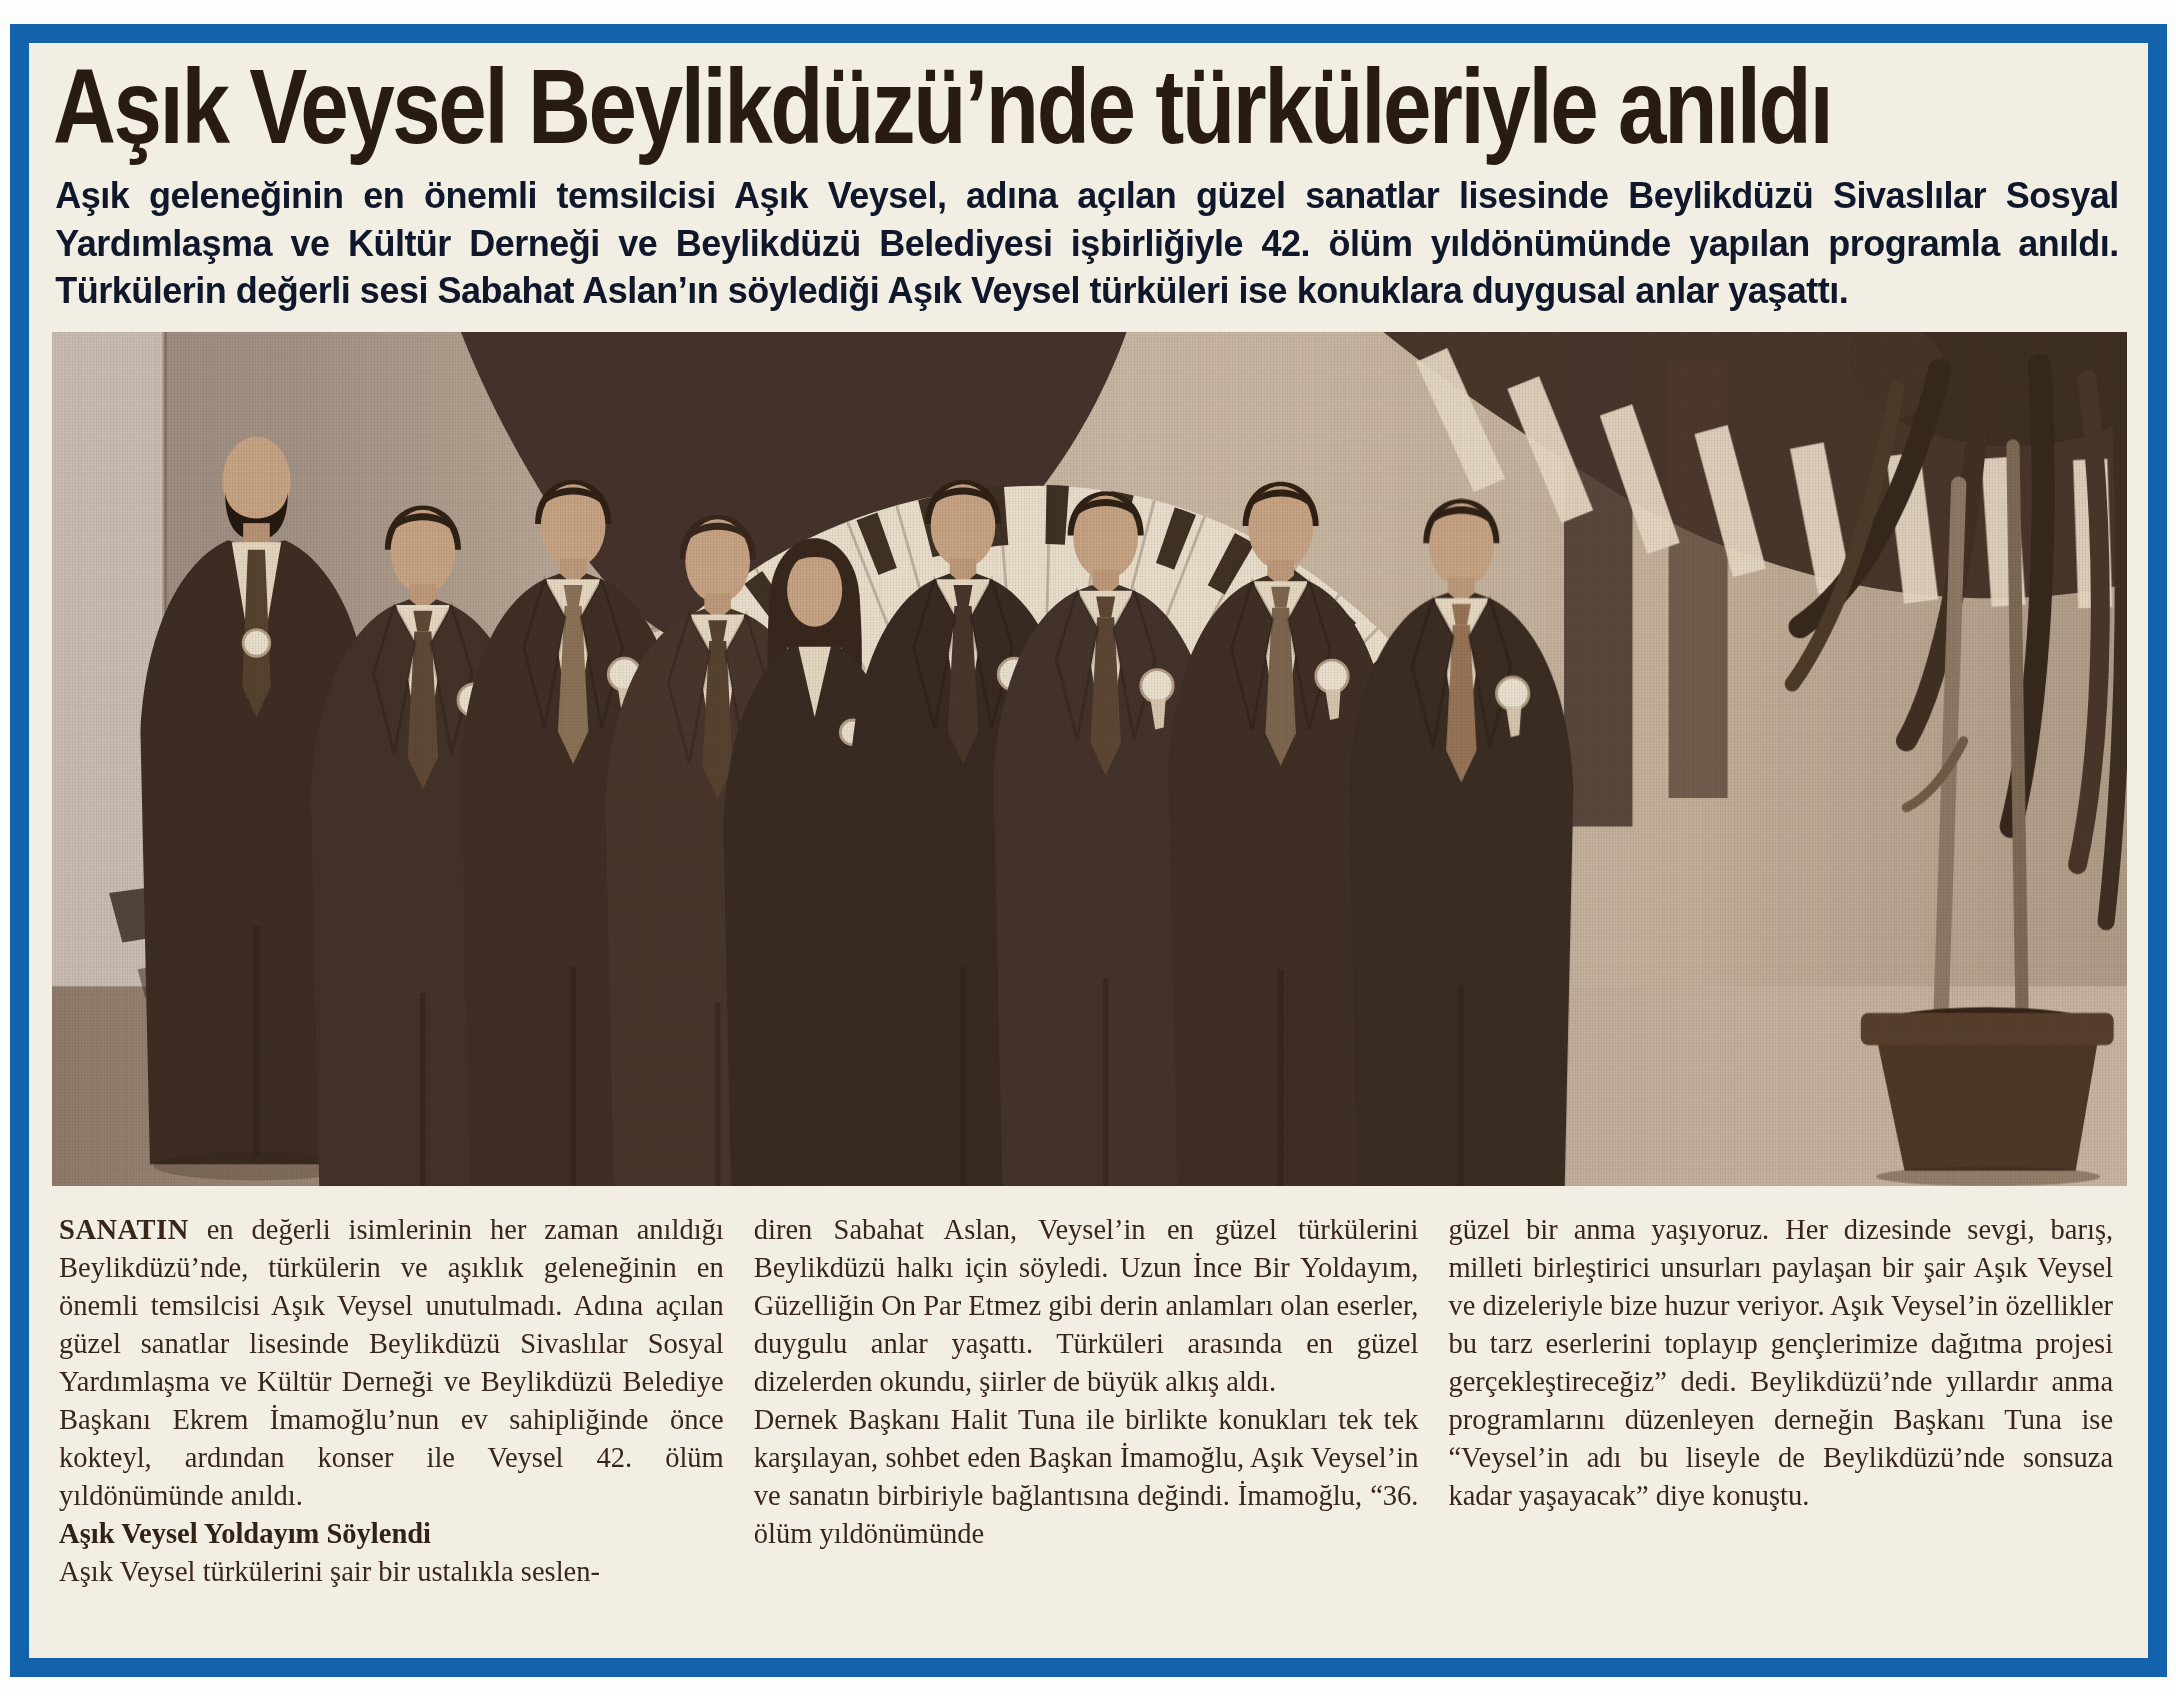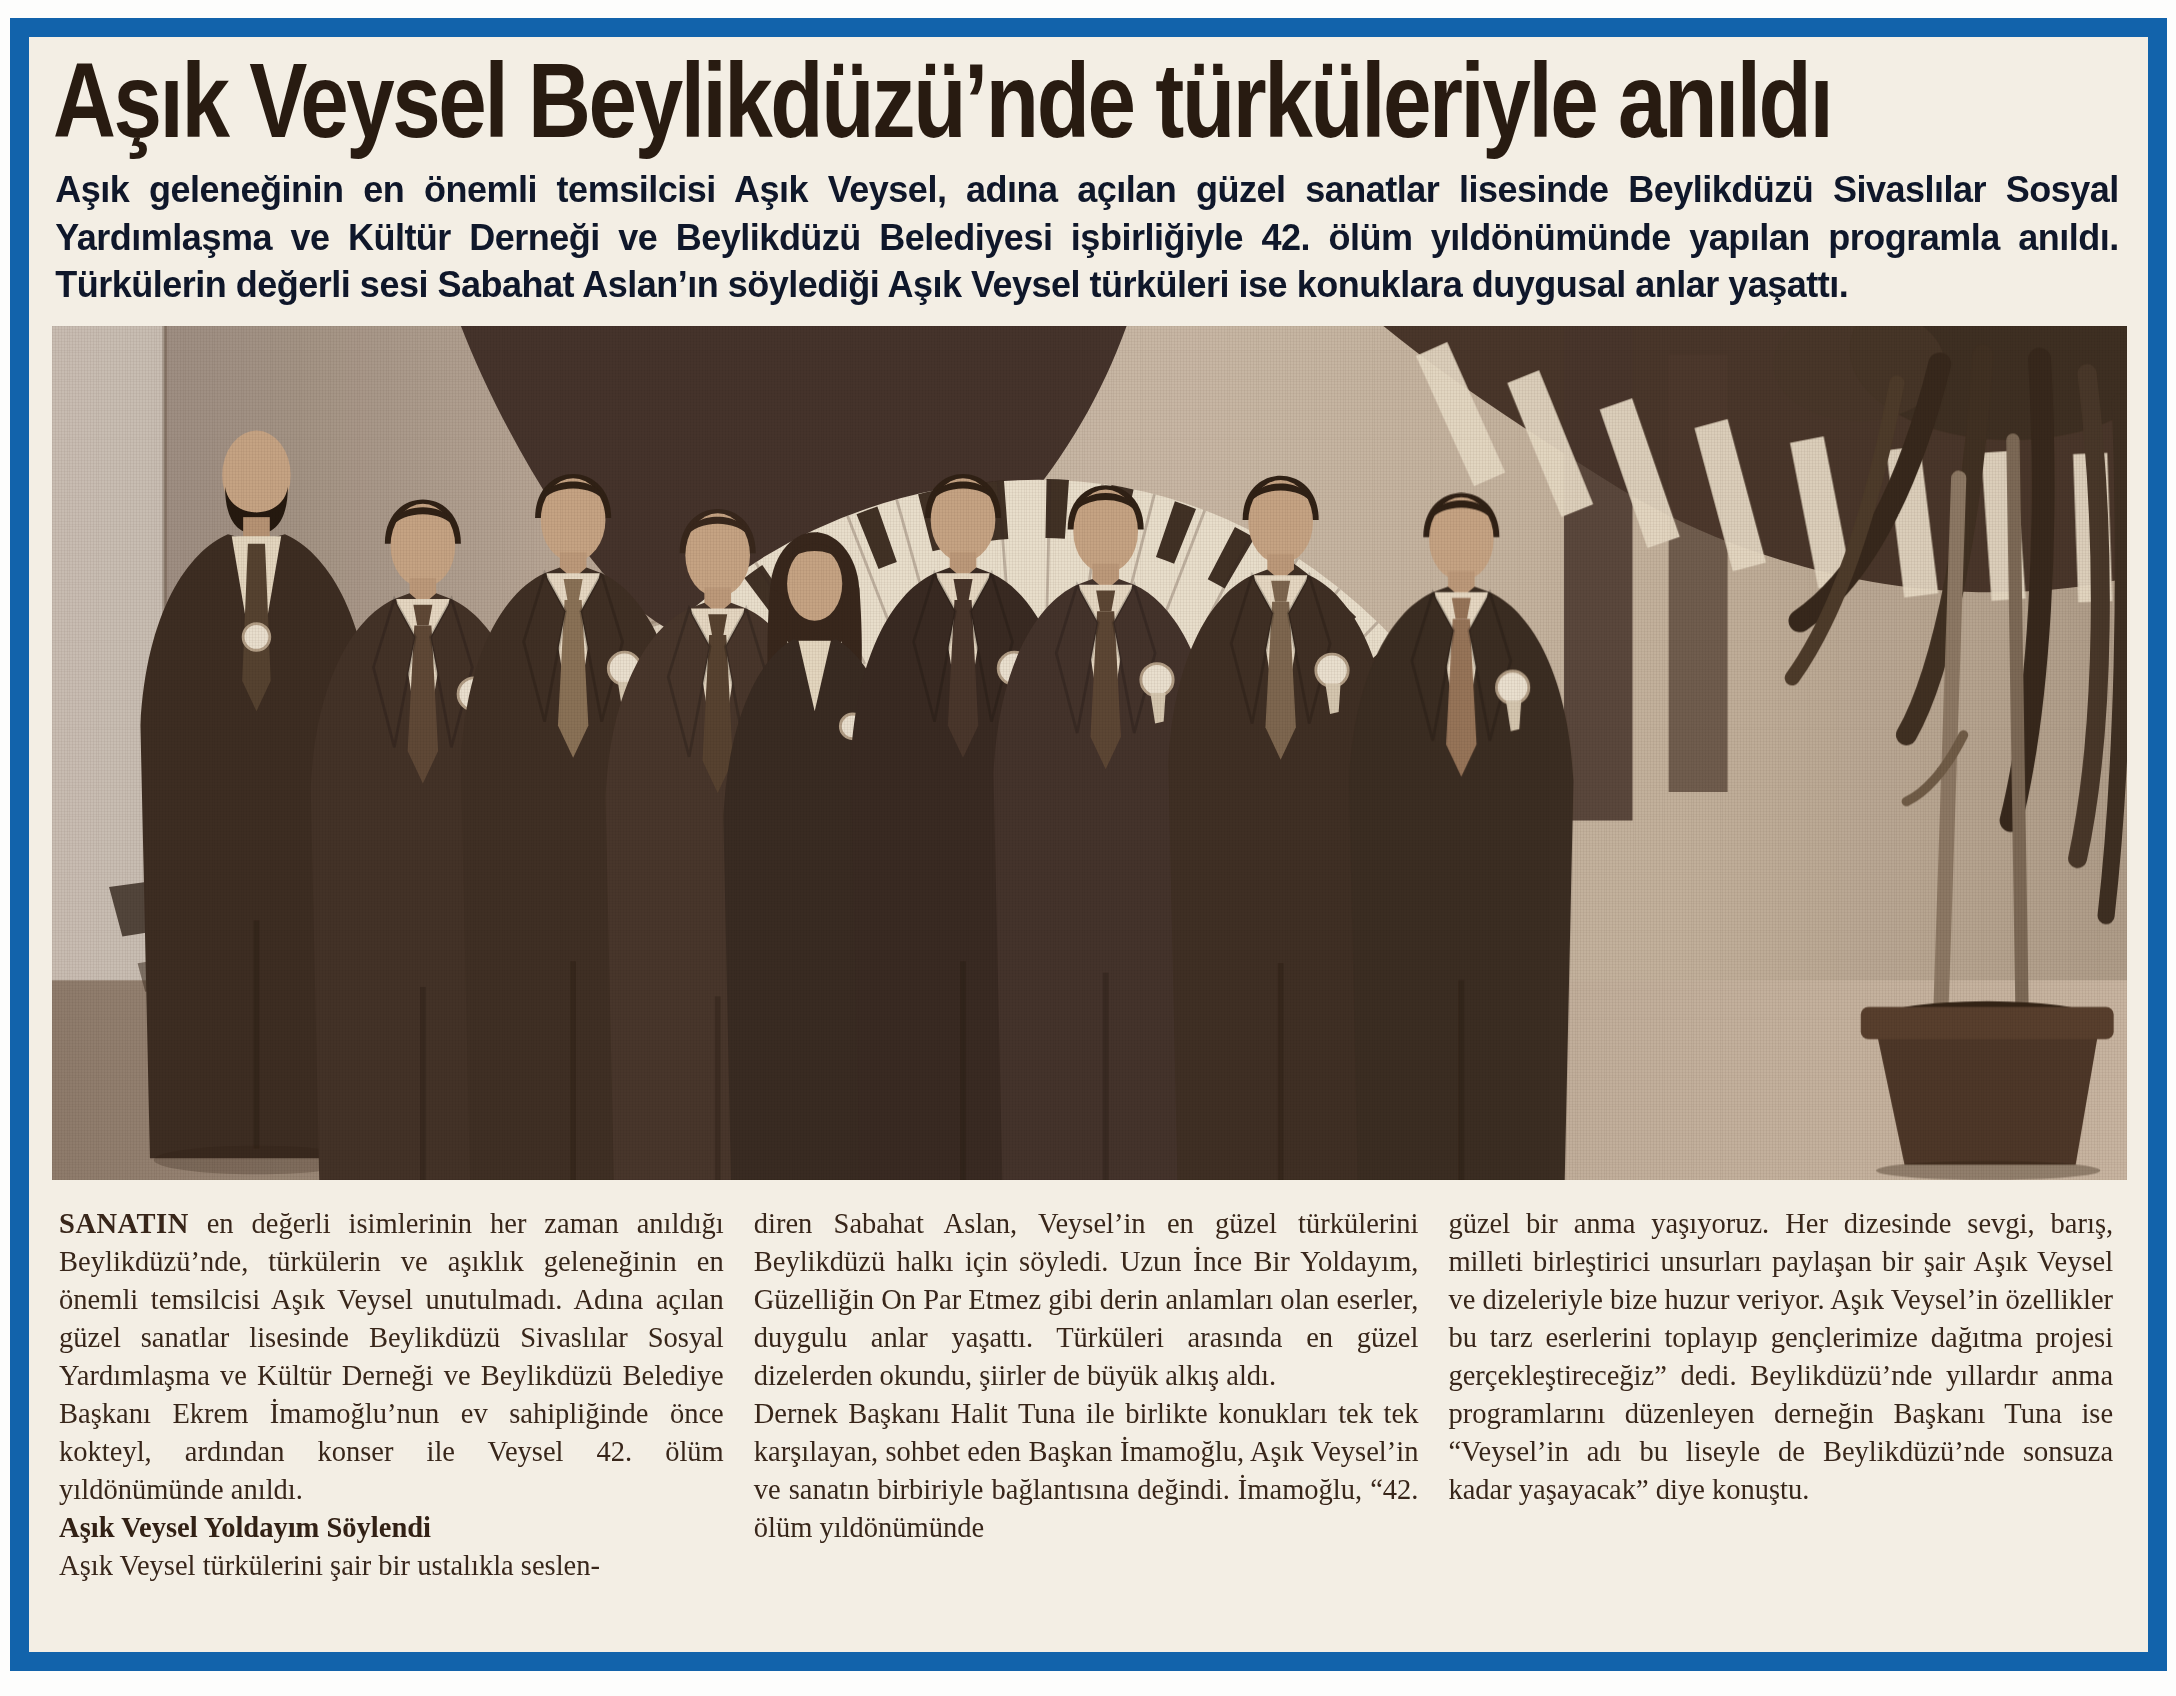--- a/index.html
+++ b/index.html
@@ -1,17 +1,17 @@
 <!DOCTYPE html>
 <html style="font-size:15px"><head>
 <meta charset="utf-8">
 <style>
   html,body{margin:0;padding:0;background:#fdfdfc;}
   body{width:2176px;height:1697px;position:relative;font-family:"Liberation Sans",sans-serif;overflow:hidden;}
-  .frame{position:absolute;left:9.5px;top:18px;width:2157px;height:1653px;background:#1263ab;box-sizing:border-box;padding:19px;}
+  .frame{position:absolute;left:9.5px;top:24px;width:2157px;height:1653px;background:#1263ab;box-sizing:border-box;padding:19px;}
   .paper{width:100%;height:100%;background:#f3eee4;box-sizing:border-box;padding:3.8px 23px 0 23px;overflow:hidden;}
   .headline{font-family:"Liberation Sans",sans-serif;font-weight:bold;font-size:105px;letter-spacing:-2.9px;color:#281b11;margin:5.7px 0 9.5px 1.9px;white-space:nowrap;transform:scaleX(.83);transform-origin:left center;line-height:1.05;}
   .lead{font-family:"Liberation Sans",sans-serif;font-weight:bold;font-size:36px;line-height:1.32;letter-spacing:-0.5px;color:#0f172a;text-align:justify;margin:0 5.7px 17px 3.8px;}
   .photo{position:relative;width:2075px;height:854px;margin-left:3.8px;background:#bfae9d;overflow:hidden;}
   .photo svg{display:block;width:100%;height:100%;}
   .photo::after{content:"";position:absolute;inset:0;pointer-events:none;mix-blend-mode:multiply;background:
      repeating-linear-gradient(90deg, rgba(74,46,28,.06) 0 1px, rgba(0,0,0,0) 1px 2.9px),
      repeating-linear-gradient(0deg, rgba(74,46,28,.045) 0 1px, rgba(0,0,0,0) 1px 2.9px);}
   .columns{display:flex;gap:30px;margin:25px 11.4px 0 7.6px;}
   .col{flex:1;font-family:"Liberation Serif","DejaVu Serif",serif;font-size:28.5px;line-height:38px;color:#38261a;text-align:justify;}
@@ -154,21 +154,21 @@
     </figure>
 
     <section class="columns">
       <div class="col">
         <p><span class="lead-in">SANATIN</span><span> en değerli isimlerinin her zaman anıldığı Beylikdüzü’nde, türkülerin ve aşıklık geleneğinin en önemli temsilcisi Aşık Veysel unutulmadı. Adına açılan güzel sanatlar lisesinde Beylikdüzü Sivaslılar Sosyal Yardımlaşma ve Kültür Derneği ve Beylikdüzü Belediye Başkanı Ekrem İmamoğlu’nun ev sahipliğinde önce kokteyl, ardından konser ile Veysel 42. ölüm yıldönümünde anıldı.</span></p>
         <h3 class="subhead">Aşık Veysel Yoldayım Söylendi</h3>
         <p>Aşık Veysel türkülerini şair bir ustalıkla seslen-</p>
       </div>
       <div class="col">
         <p>diren Sabahat Aslan, Veysel’in en güzel türkülerini Beylikdüzü halkı için söyledi. Uzun İnce Bir Yoldayım, Güzelliğin On Par Etmez gibi derin anlamları olan eserler, duygulu anlar yaşattı. Türküleri arasında en güzel dizelerden okundu, şiirler de büyük alkış aldı.</p>
-        <p>Dernek Başkanı Halit Tuna ile birlikte konukları tek tek karşılayan, sohbet eden Başkan İmamoğlu, Aşık Veysel’in ve sanatın birbiriyle bağlantısına değindi. İmamoğlu, “42. ölüm yıldönümünde</p>
+        <p>Dernek Başkanı Halit Tuna ile birlikte konukları tek tek karşılayan, sohbet eden Başkan İmamoğlu, Aşık Veysel’in ve sanatın birbiriyle bağlantısına değindi. İmamoğlu, “36. ölüm yıldönümünde</p>
       </div>
       <div class="col">
         <p>güzel bir anma yaşıyoruz. Her dizesinde sevgi, barış, milleti birleştirici unsurları paylaşan bir şair Aşık Veysel ve dizeleriyle bize huzur veriyor. Aşık Veysel’in özellikler bu tarz eserlerini toplayıp gençlerimize dağıtma projesi gerçekleştireceğiz” dedi. Beylikdüzü’nde yıllardır anma programlarını düzenleyen derneğin Başkanı Tuna ise “Veysel’in adı bu liseyle de Beylikdüzü’nde sonsuza kadar yaşayacak” diye konuştu.</p>
       </div>
     </section>
 
   </div>
 </div>
 
 

